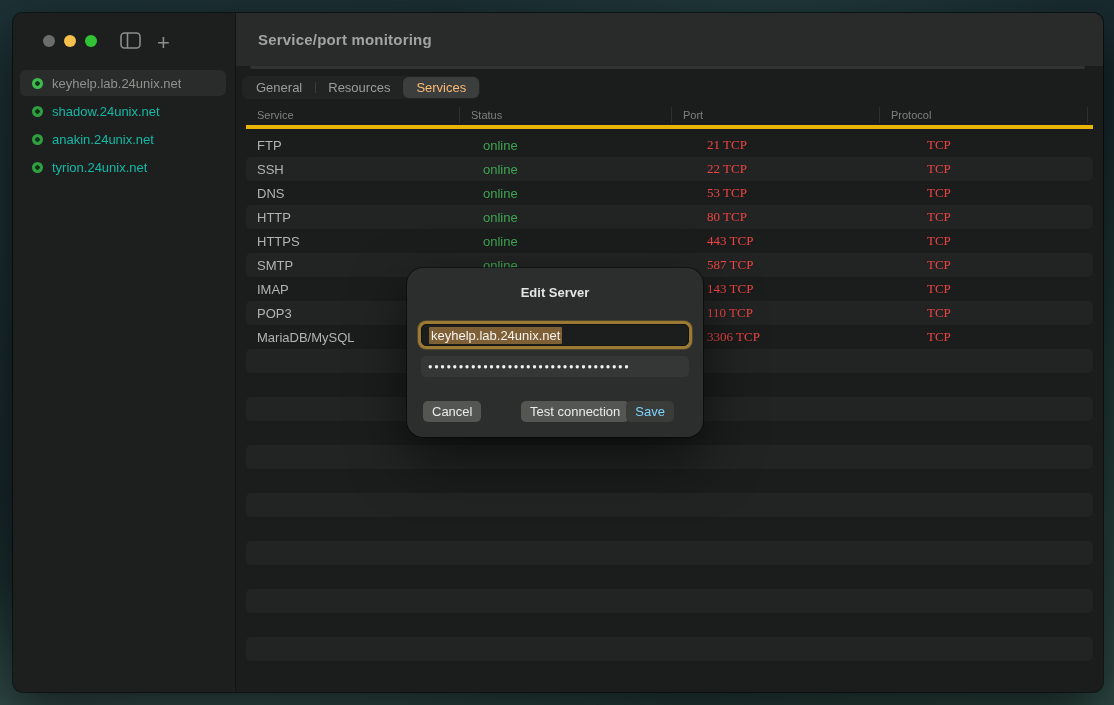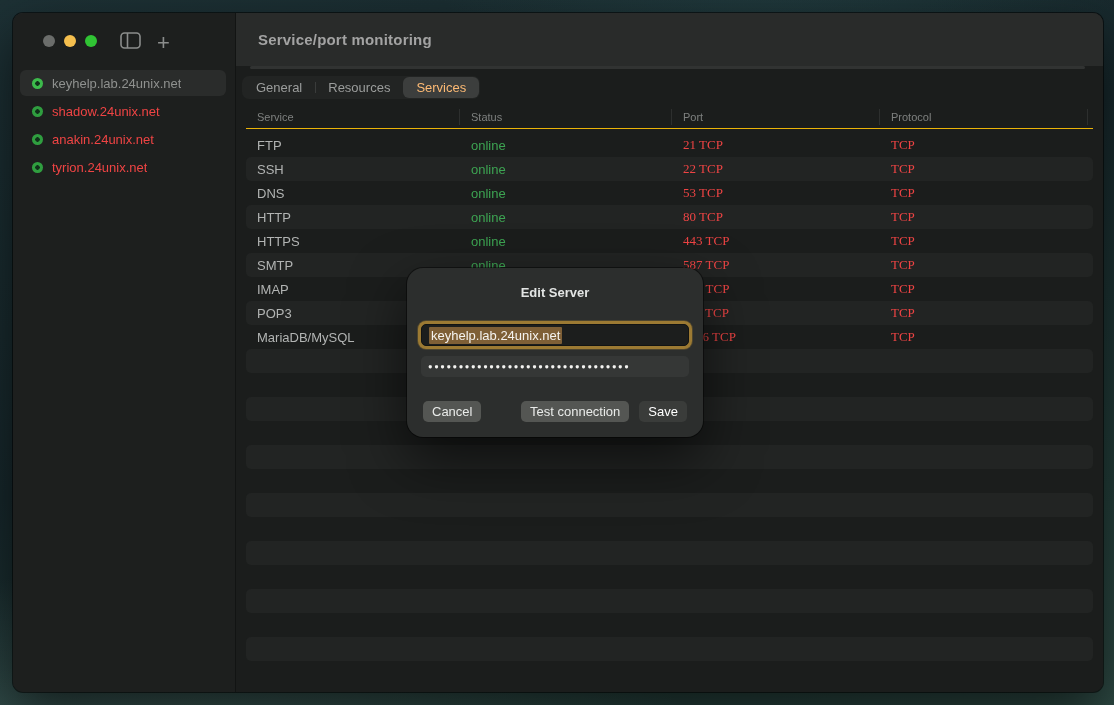--- a/index.html
+++ b/index.html
@@ -29,40 +29,40 @@
   .tl.min   { background:#f5bf4e; }
   .tl.zoom  { background:#30c434; }
   .win-icons { position:absolute; left:107px; top:19px; display:flex; gap:16px; align-items:center; color:#8b8d8c; }
   .plus { font-size:22px; font-weight:300; line-height:20px; color:#8b8d8c; }
   .server-list { position:absolute; top:57px; left:7px; right:9px; }
   .server-item { height:26px; margin-bottom:2px; border-radius:6px; display:flex; align-items:center; gap:9px; padding-left:12px; }
   .server-item.selected { background:#2a2c2b; }
   .sdot { flex:none; width:11px; height:11px; border-radius:50%;
           background:radial-gradient(circle, #10311a 0 2px, #2f9e3f 2.5px 100%); }
   .server-item.selected .sdot { background:radial-gradient(circle, #10311a 0 2px, #3cba4b 2.5px 100%); }
-  .slabel { font-size:13px; color:#ef4444; white-space:nowrap; overflow:hidden; }
+  .slabel { font-size:13px; color:#14b8a6; white-space:nowrap; overflow:hidden; }
   .server-item.selected .slabel { color:#8f918f; }
 
   
   .main { position:relative; flex:1; background:#1b1d1c; }
   .titlebar { height:53px; background:#292b2a; display:flex; align-items:center; padding-left:22px; }
   .title { font-size:15px; font-weight:700; color:#a3a3a3; letter-spacing:.2px; }
   .scroll-divider { position:absolute; left:14px; top:53px; width:835px; height:3px; border-radius:2px; background:#313332; }
 
   .tabbar { position:absolute; top:63px; left:0; right:12px; display:flex; }
   .segs { display:flex; background:#222423; border-radius:7px; padding:1px; margin-left:6px; }
   .seg { position:relative; padding:3px 13px; font-size:13px; color:#9b9d9c; border-radius:6px; }
   .seg.selected { background:#3c3e3d; color:#fdba74; }
   .seg:first-child::after { content:''; position:absolute; right:-1px; top:5px; bottom:5px; width:1px; background:#3a3c3b; }
 
   .table { position:absolute; left:10px; top:92px; width:847px; }
-  .thead { display:grid; grid-template-columns:214px 212px 208px 208px; height:24px; align-items:center; border-bottom:1px solid #eab308; }
+  .thead { display:grid; grid-template-columns:214px 212px 208px 208px; height:24px; align-items:center; border-bottom:4px solid #eab308; }
   .th { font-size:11px; color:#7e807f; padding-left:11px; height:16px; line-height:16px; border-right:1px solid #2d2f2e; }
   .tbody { margin-top:4px; }
-  .tr { display:grid; grid-template-columns:214px 212px 208px 208px; height:24px; align-items:center; border-radius:5px; }
+  .tr { display:grid; grid-template-columns:214px 212px 208px 208px; height:24px; align-items:center; border-radius:5px;gap:12px; }
   .tr.stripe { background:#222423; }
   .td { padding-left:11px; font-size:13px; white-space:nowrap; }
   .td.service { color:#b2b4b3; }
   .td.status  { color:#3da452; }
   .td.port, .td.proto { color:#ef4444;font-family:Liberation Serif, serif; }
 
   
   .dialog { position:absolute; left:407px; top:268px; width:296px; height:169px;
     background:#2c2e2d; border-radius:16px;
     box-shadow:0 0 0 1px rgba(0,0,0,.45), 0 22px 55px rgba(0,0,0,.6); }
@@ -73,21 +73,21 @@
     display:flex; align-items:center; padding-left:7px; overflow:hidden; }
   .host-text { font-size:13px; color:#f5f3ef; background:#7e5f36; padding:1px 2px; border-radius:1px; white-space:nowrap; }
   .pass-field { position:absolute; left:14px; top:88px; width:268px; height:21px;
     background:#353736; border-radius:5px; display:flex; align-items:center; padding:0 7px; overflow:hidden; }
   .dots { font-size:7.5px; letter-spacing:1.6px; color:#f4f4f2; white-space:nowrap; }
   .btn-row { position:absolute; left:16px; right:16px; top:133px; height:21px; }
   .btn { position:absolute; top:0; height:21px; border:none; border-radius:5px;
     font-size:13px; font-family:inherit; padding:0 9px; line-height:21px; }
   .btn.cancel { left:0; background:#545653; color:#e9ebe9; }
   .btn.test   { left:98px; background:#545653; color:#e9ebe9; }
-  .btn.save   { right:0; background:#3a3c3a; color:#ffffff; }
+  .btn.save   { right:13px; background:#3a3c3a; color:#7dd3fc; }
 </style>
 </head>
 <body>
 
 <div class="window">
 
   <aside class="sidebar">
     <div class="traffic">
       <span class="tl close"></span>
       <span class="tl min"></span>

